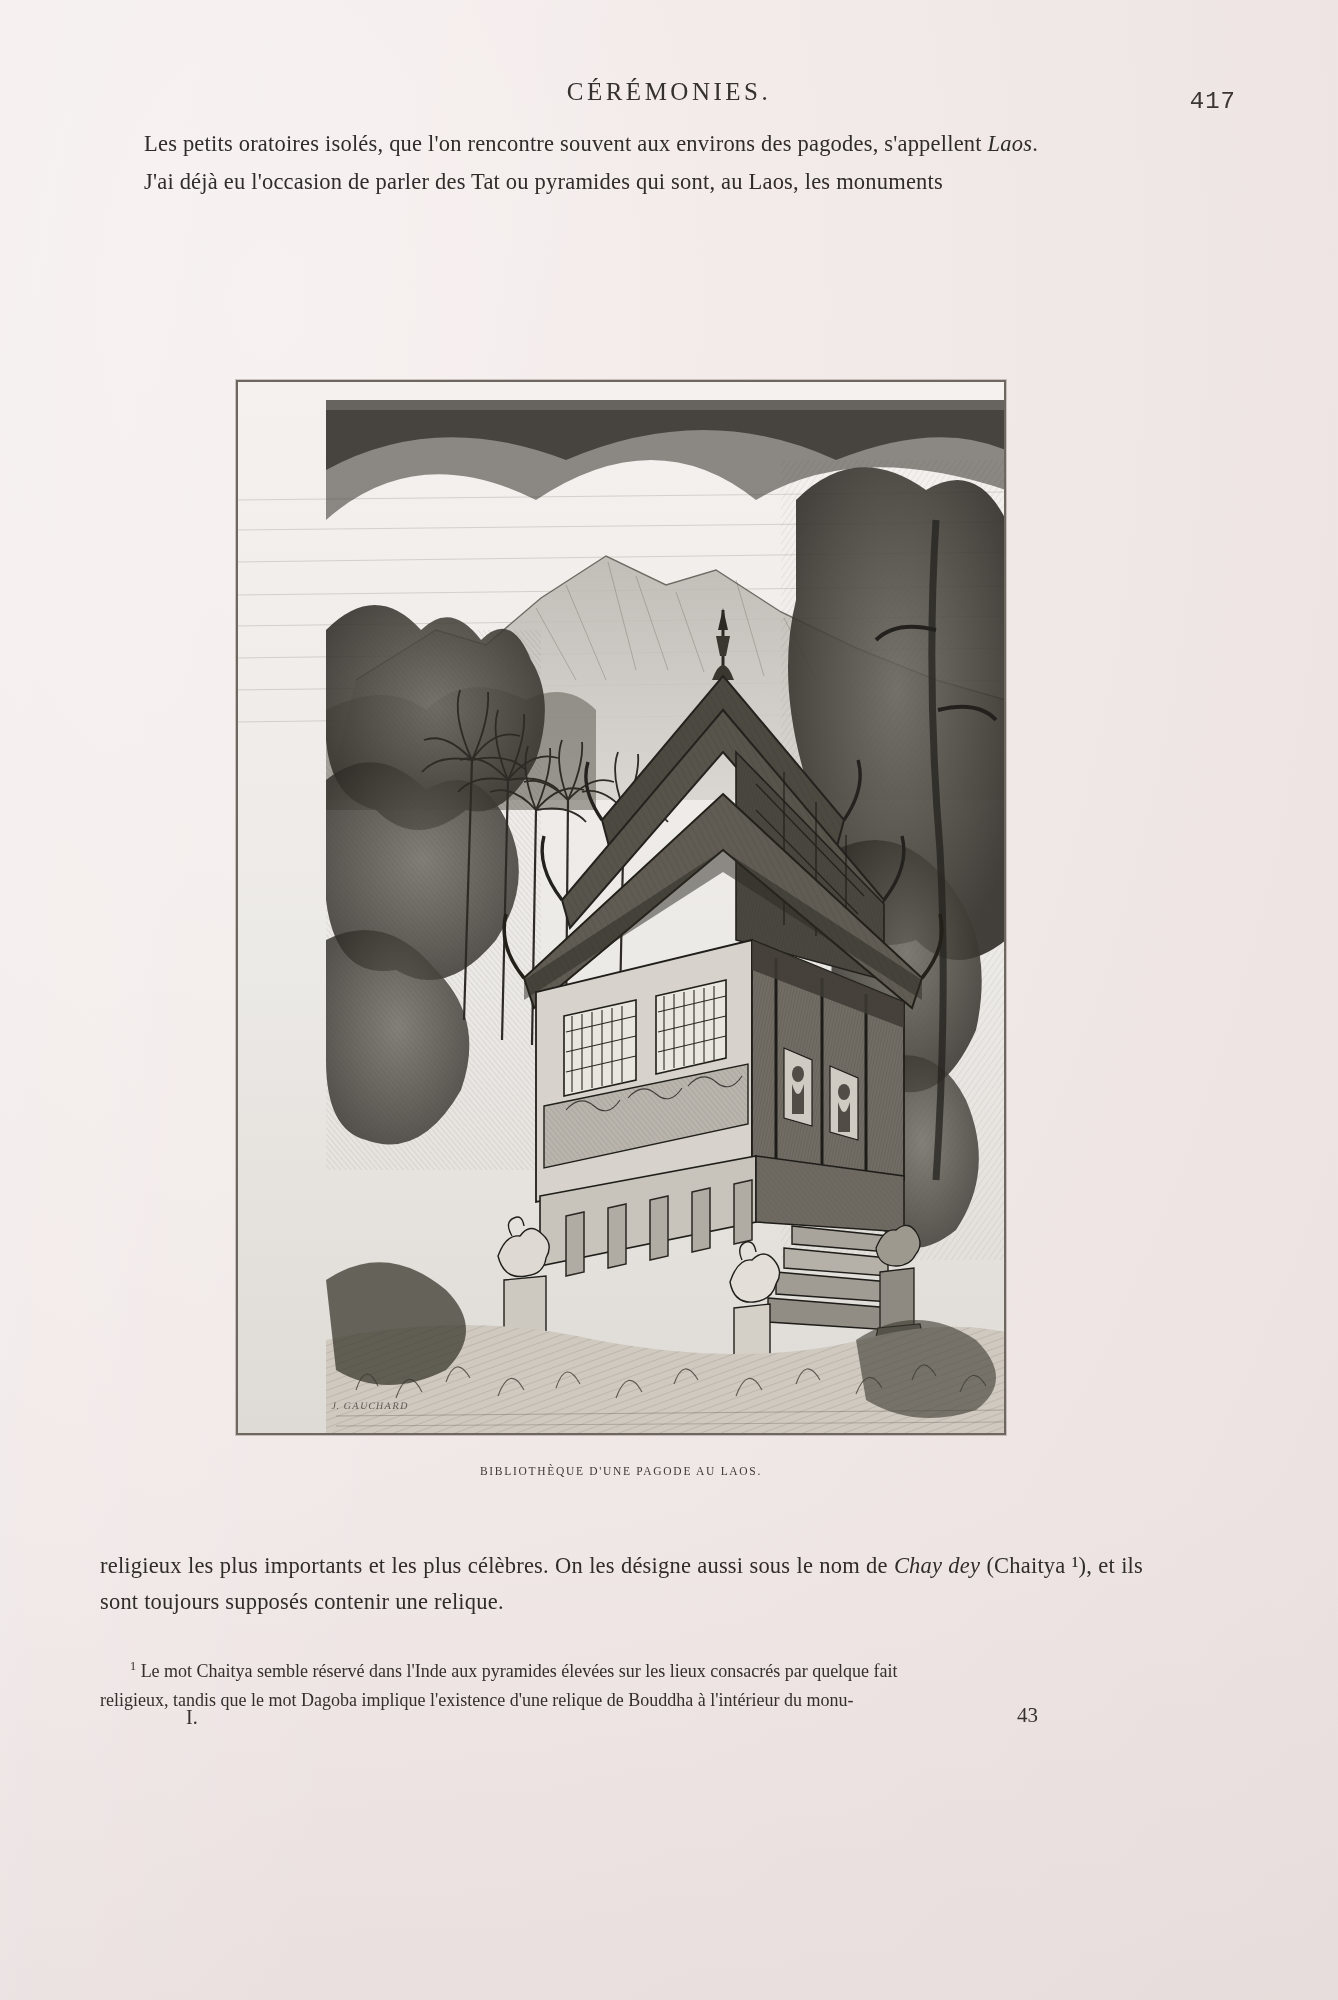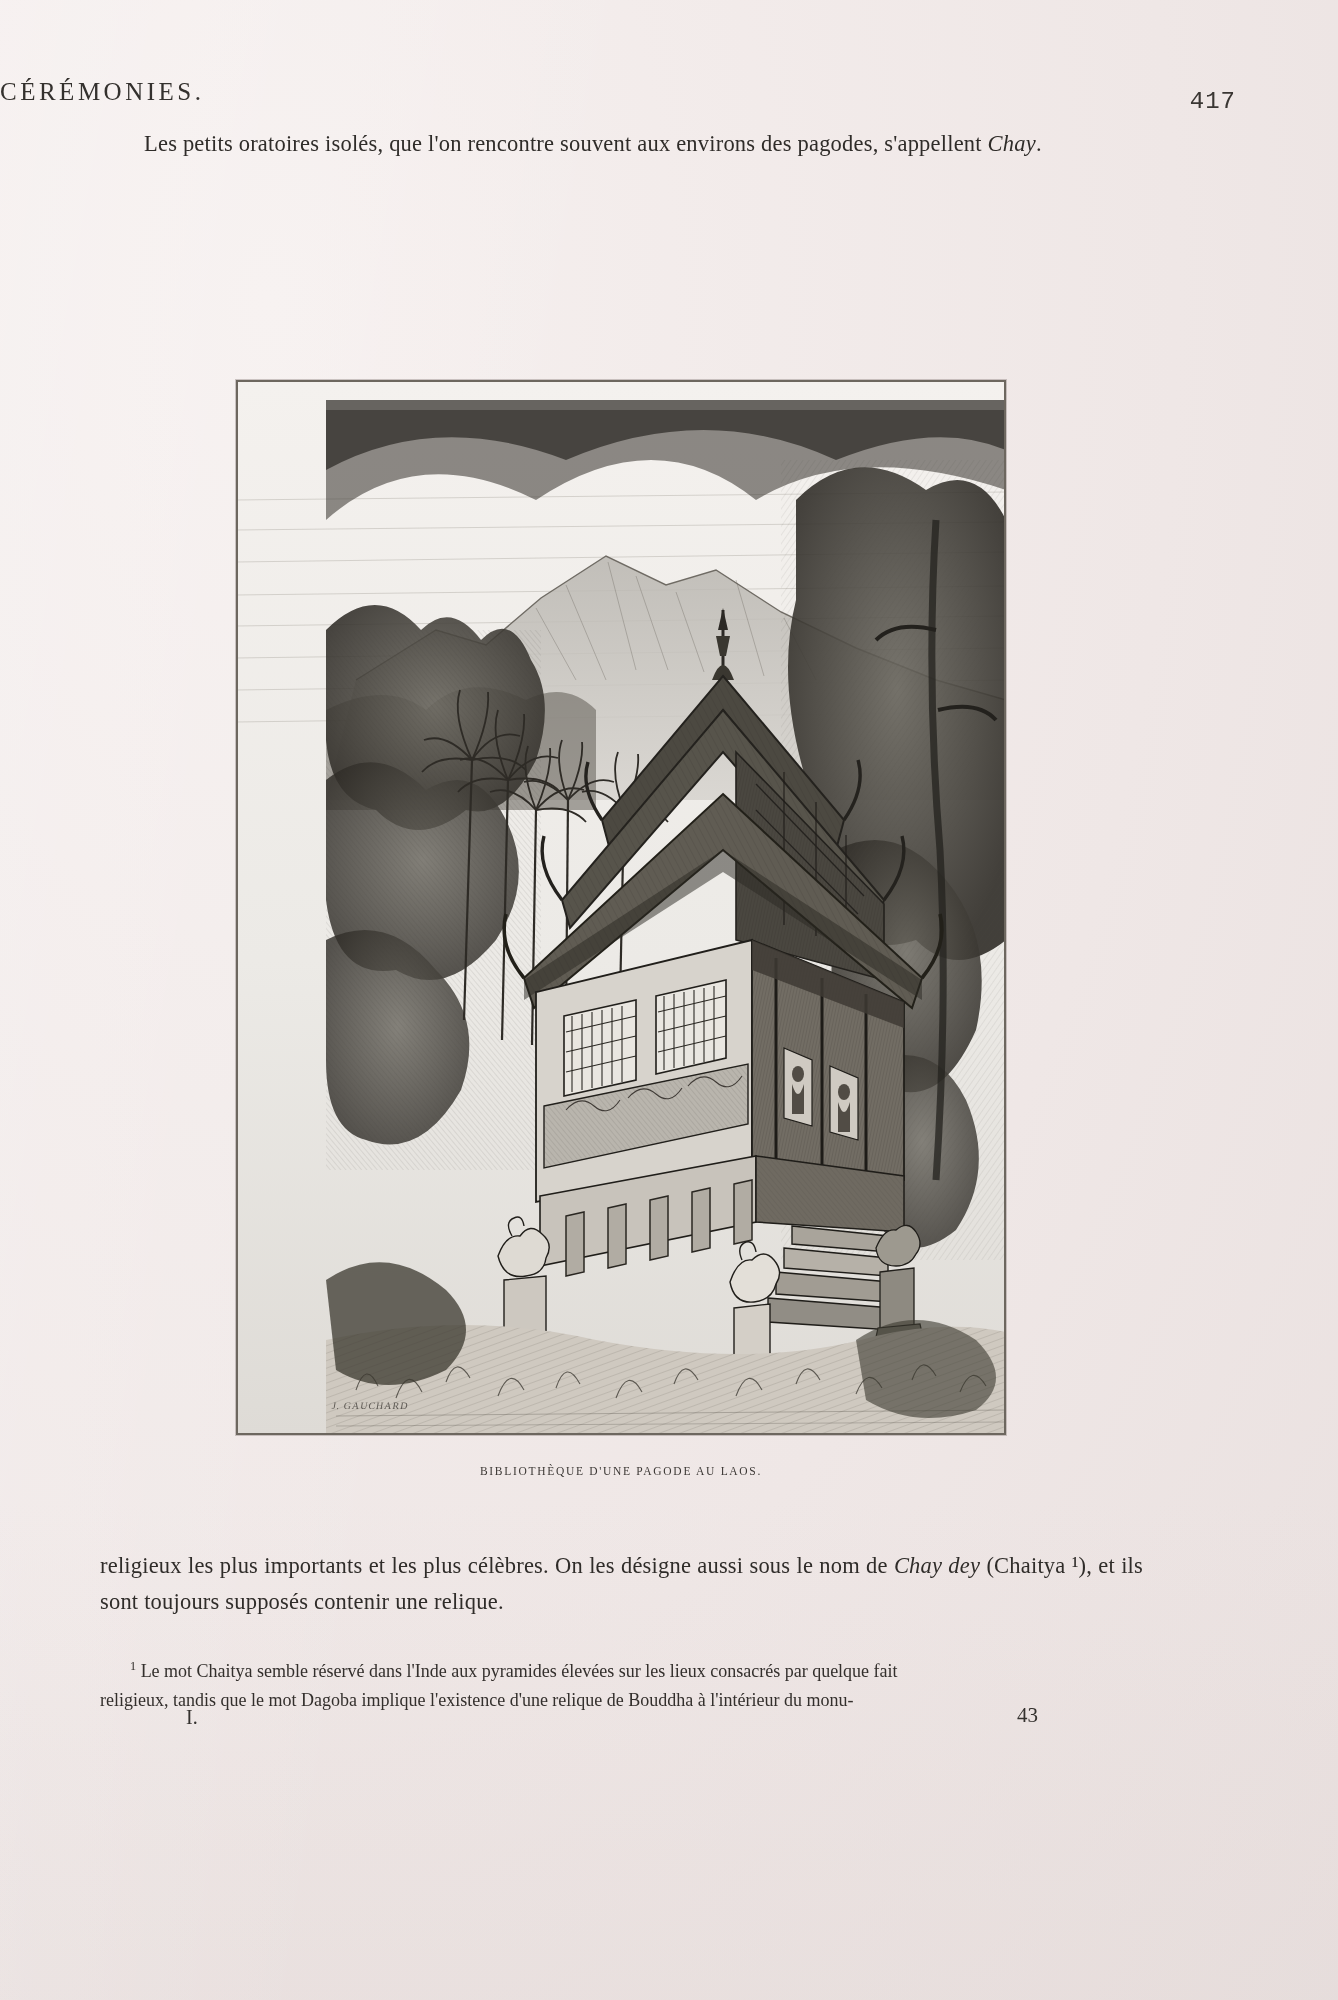--- a/index.html
+++ b/index.html
@@ -27,20 +27,21 @@
       linear-gradient(0deg, rgba(225,215,213,0.35) 0%, rgba(255,255,255,0.0) 25%);
     pointer-events: none;
   }
 
   
   .runhead {
     position: absolute;
     top: 78px;
     left: 0;
     right: 0;
+    text-align: center;
   }
   .runhead-title {
     display: inline-block;
     font-size: 25px;
     letter-spacing: 3.5px;
     color: #34312e;
     font-family: "Liberation Serif", serif;
   }
   .folio {
     position: absolute;
@@ -151,22 +152,23 @@
 <div class="page">
   <div class="paper-tone"></div>
 
   <div class="runhead">
     <span class="runhead-title">CÉRÉMONIES.</span>
   </div>
   <div class="folio">417</div>
 
   <div class="body-block">
     <p class="para indent">
-      <span>Les petits oratoires isolés, que l'on rencontre souvent aux environs des pagodes, s'appellent <i>Chay</i>.</span>
+      <span>Les petits oratoires isolés, que l'on rencontre souvent aux environs des pagodes, s'appellent <i>Laos</i>.</span>
     </p>
+    <p class="para indent">J'ai déjà eu l'occasion de parler des Tat ou pyramides qui sont, au Laos, les monuments</p>
   </div>
 
   <div class="plate-wrap">
     <div class="plate">
       <svg viewBox="0 0 770 1055" preserveAspectRatio="none">
         <defs>
           <linearGradient id="sky" x1="0" y1="0" x2="0" y2="1">
             <stop offset="0%" stop-color="#f4f1ee"></stop>
             <stop offset="55%" stop-color="#eceae6"></stop>
             <stop offset="100%" stop-color="#dedbd6"></stop>

